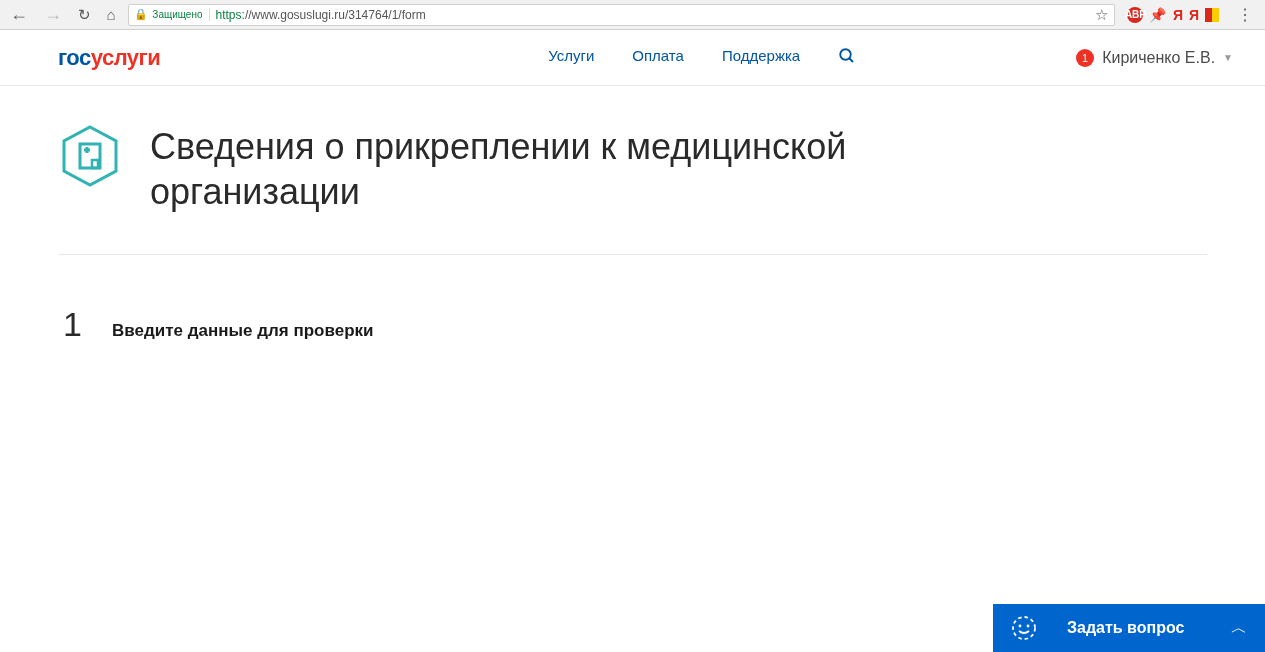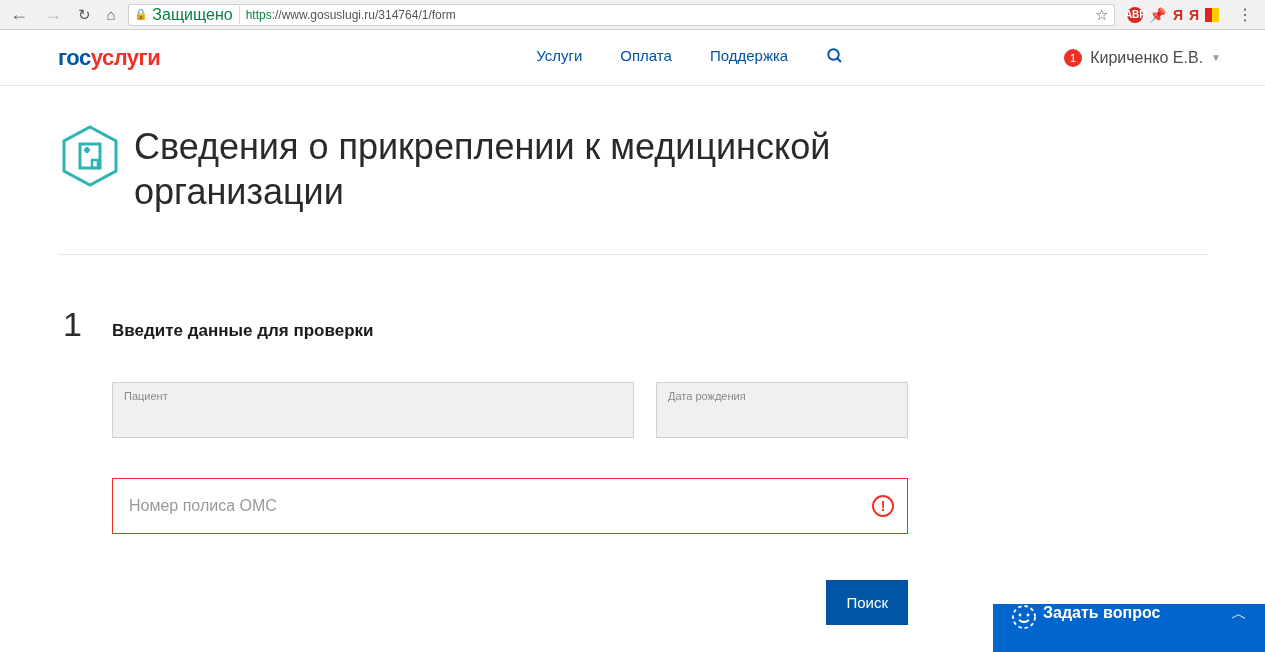--- a/index.html
+++ b/index.html
@@ -6,47 +6,47 @@
 body { font-family: Arial, Helvetica, sans-serif; background: #fff; width: 1265px; height: 652px; overflow: hidden; }
 
 
 .browser-bar { height: 30px; background: #f1f1f1; border-bottom: 1px solid #d0d0d0; display: flex; align-items: center; padding: 0 6px; gap: 8px; }
 .nav-arrow { color: #606060; font-size: 18px; cursor: pointer; padding: 0 4px; }
 .nav-arrow.disabled { color: #bdbdbd; }
 .reload-icon, .home-icon { color: #5a5a5a; font-size: 15px; cursor: pointer; padding: 0 4px; }
 .addr-box { flex: 1; display: flex; align-items: center; background: #fff; border: 1px solid #d0d0d0; border-radius: 2px; height: 22px; padding: 0 6px; font-size: 12px; color: #333; }
 .lock-sec { display: flex; align-items: center; gap: 4px; border-right: 1px solid #d9d9d9; padding-right: 6px; margin-right: 6px; }
 .lock-icon { color: #0b8043; font-size: 11px; }
-.secure-text { color: #0b8043; font-size: 16px; }
+.secure-text { color: #0b8043; font-size: 10px; }
 .url-https { color: #0b8043; }
 .url-rest { color: #555; }
 .star-icon { color: #5a5a5a; font-size: 15px; margin-left: 6px; cursor: pointer; }
 .ext-icons { display: flex; align-items: center; gap: 6px; padding: 0 4px; }
 .abp-badge { background: #d9281e; color: #fff; font-size: 10px; font-weight: bold; border-radius: 50%; width: 16px; height: 16px; display:flex; align-items:center; justify-content:center; }
 .pin-icon { color: #bdbdbd; font-size: 14px; }
 .ya-icon { color: #d9281e; font-size: 14px; font-weight: bold; }
 .ya-sq { width: 14px; height: 14px; background: linear-gradient(to right, #d9281e 50%, #fc0 50%); }
 .menu-dots { color: #5a5a5a; font-size: 16px; padding: 0 6px; cursor: pointer; }
 
 
-.site-header { height: 56px; border-bottom: 1px solid #e6e6e6; display:flex; align-items:center; padding: 0 44px 0 58px; }
+.site-header { height: 56px; border-bottom: 1px solid #e6e6e6; display:flex; align-items:center; padding: 0 32px 0 58px; }
 .logo { font-size: 22px; font-weight: bold; letter-spacing: -0.5px; }
 .logo-b { color: #0055a4; }
 .logo-r { color: #ee3125; }
 .nav { display:flex; gap: 38px; margin-left: auto; margin-right: 40px; }
 .nav a { color: #0055a4; text-decoration: none; font-size: 15px; cursor: pointer; }
 .search-btn { color: #0055a4; cursor: pointer; }
 .user-area { display:flex; align-items:center; gap: 8px; margin-left: 180px; cursor: pointer; }
 .notif-badge { background: #ee3125; color:#fff; border-radius:50%; width:18px; height:18px; display:flex; align-items:center; justify-content:center; font-size:11px; }
 .user-name { color: #4c4c4c; font-size: 16px; }
 .caret-down { color: #9a9a9a; font-size: 10px; }
 
 
 .content { padding: 38px 58px 0; }
-.title-row { display:flex; align-items:flex-start; gap: 12px; }
+.title-row { display:flex; align-items:flex-start; gap: 28px; }
 .hex-icon { width: 64px; height: 64px; flex-shrink:0; }
 .page-title { font-size: 36px; font-weight: 300; color: #2a2a2a; line-height: 1.25; max-width: 880px; }
 .divider { border: none; border-top: 1px solid #e6e6e6; margin: 40px 0 0; }
 
 .step { display:flex; gap: 30px; align-items:baseline; margin-top: 50px; }
 .step-num { font-size: 34px; font-weight: 300; color: #2a2a2a; width: 24px; text-align:right; }
 .step-title { font-size: 17px; font-weight: bold; color: #1a1a1a; }
 
 .form-area { margin-left: 54px; margin-top: 38px; }
 .row1 { display:flex; gap: 22px; }
@@ -59,21 +59,21 @@
 .row2 { margin-top: 40px; }
 .fld.oms { width: 796px; position: relative; }
 .fld.oms input { background: #fff; border: 1px solid #ee3125; height: 56px; padding: 8px 46px 8px 16px; font-size: 16px; color:#333; }
 .fld.oms input::placeholder { color: #9a9a9a; }
 .err-icon { position:absolute; right: 14px; top: 50%; transform: translateY(-50%); width:22px; height:22px; border: 2px solid #ee3125; border-radius:50%; display:flex; align-items:center; justify-content:center; color:#ee3125; font-weight:bold; font-size:14px; }
 
 .actions { margin-top: 46px; display:flex; justify-content:flex-end; width: 796px; }
 .search-submit { background: #0055a4; color:#fff; border:none; padding: 14px 20px; font-size: 15px; cursor:pointer; }
 
 
-.chat-widget { position: fixed; right: 0; bottom: 0; width: 272px; height: 48px; background: #0065cc; color:#fff; display:flex; padding: 0 18px; gap: 6px; cursor:pointer; }
+.chat-widget { position: fixed; right: 0; bottom: 0; width: 272px; height: 48px; background: #0065cc; color:#fff; display:flex; align-items:center; padding: 0 18px; gap: 30px; cursor:pointer; }
 .chat-face { width:26px; height:26px; flex-shrink:0; }
 .chat-text { font-size: 16px; font-weight: bold; flex:1; }
 .chat-chevron { font-size: 16px; }
 </style>
 </head>
 <body>
 
 <div class="browser-bar">
   <span class="nav-arrow">←</span>
   <span class="nav-arrow disabled">→</span>
@@ -132,41 +132,20 @@
     </svg>
     <h1 class="page-title">Сведения о прикреплении к медицинской организации</h1>
   </div>
   <hr class="divider">
 
   <div class="step">
     <div class="step-num">1</div>
     <div class="step-title">Введите данные для проверки</div>
   </div>
 
-  <div class="form-area">
-    <div class="row1">
-      <div class="fld patient">
-        <label>Пациент</label>
-        <input type="text" readonly="" style="">
-      </div>
-      <div class="fld dob">
-        <label>Дата рождения</label>
-        <input type="text" readonly="" style="">
-      </div>
-    </div>
-    <div class="row2">
-      <div class="fld oms">
-        <input type="text" placeholder="Номер полиса ОМС" style="">
-        <span class="err-icon">!</span>
-      </div>
-    </div>
-    <div class="actions">
-      <button class="search-submit">Поиск</button>
-    </div>
-  </div>
 </div>
 
 <div class="chat-widget">
   <svg class="chat-face" viewBox="0 0 26 26">
     <circle cx="13" cy="13" r="11" fill="none" stroke="#fff" stroke-width="1.8" stroke-dasharray="3.5 3"></circle>
     <circle cx="9" cy="11" r="1.4" fill="#fff"></circle>
     <circle cx="17" cy="11" r="1.4" fill="#fff"></circle>
     <path d="M8 16 Q13 20 18 16" fill="none" stroke="#fff" stroke-width="1.8"></path>
   </svg>
   <span class="chat-text">Задать вопрос</span>

